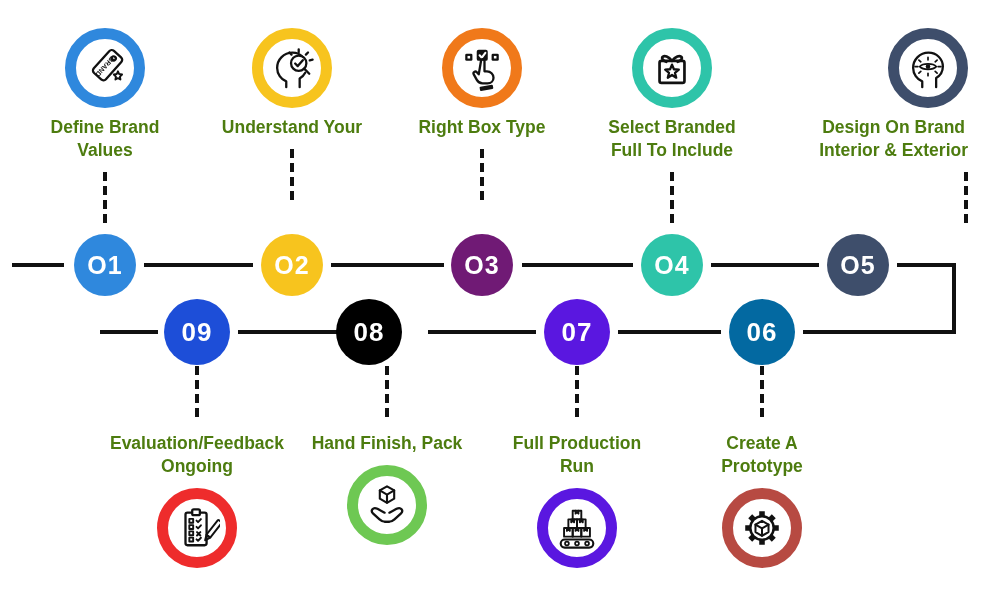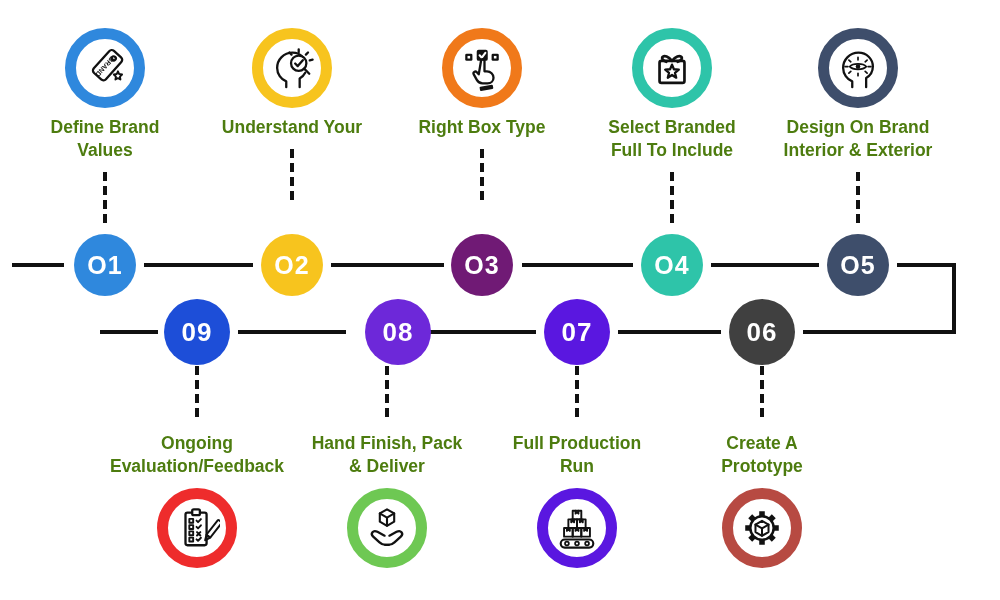--- a/index.html
+++ b/index.html
@@ -52,23 +52,23 @@
   <div class="seg" style="left:428px; top:330px; width:108px;"></div>
   <div class="seg" style="left:238px; top:330px; width:108px;"></div>
   <div class="seg" style="left:100px; top:330px; width:58px;"></div>
 
   <div class="num top" style="left: 74px; background-color: rgb(47, 136, 221);">O1</div>
   <div class="num top" style="left: 261px; background-color: rgb(247, 196, 30);">O2</div>
   <div class="num top" style="left: 451px; background-color: #701a75;">O3</div>
   <div class="num top" style="left: 641px; background-color: rgb(46, 196, 169);">O4</div>
   <div class="num top" style="left: 827px; background-color: rgb(62, 78, 107);">O5</div>
   <div class="num bot" style="left: 164px; background-color: #1d4ed8;">09</div>
-  <div class="num bot" style="left: 365px; background-color: #6d28d9;">08</div>
+  <div class="num bot" style="left: 336px; background-color: #000000;">08</div>
   <div class="num bot" style="left: 544px; background-color: rgb(90, 23, 224);">07</div>
-  <div class="num bot" style="left: 729px; background-color: #404040;">06</div>
+  <div class="num bot" style="left: 729px; background-color: #0369a1;">06</div>
 
   <div class="step toprow" style="left:-5px;">
     <div class="ring" style="border-color: rgb(47, 136, 221);">
       <svg class="ic" width="46" height="46" viewBox="0 0 48 48">
         <g transform="rotate(42 24 24)">
           <rect x="15.5" y="4.5" width="17" height="31" rx="3.5"></rect>
           <circle cx="24" cy="10.5" r="2.2"></circle>
           <text transform="rotate(90 24 23)" x="24" y="26.5" font-size="7" font-weight="bold" text-anchor="middle">BRAND</text>
         </g>
         <path stroke-width="2" d="M37.5 27.5 l1.3 2.8 3 .5 -2.2 2.2 .5 3 -2.6 -1.4 -2.6 1.4 .5 -3 -2.2 -2.2 3 -.5 z"></path>
@@ -125,41 +125,41 @@
         <path d="M24 20.5 L26 25.3 L31.1 25.7 L27.1 29 L28.4 34.1 L24 31.3 L19.6 34.1 L20.9 29 L16.9 25.7 L22 25.3 Z" stroke-width="2.4"></path>
       </svg>
     </div>
     <div class="slabel">
       <div>Select Branded</div>
       <div>Full To Include</div>
     </div>
     <div class="vdash"></div>
   </div>
 
-  <div class="step toprow" style="left:748px;">
+  <div class="step toprow" style="left:748px;align-items:flex-end;">
     <div class="ring" style="border-color: rgb(62, 78, 107);">
       <svg class="ic" width="46" height="46" viewBox="0 0 48 48">
         <path d="M18 44 V38 C12.5 36 8.5 30 8.5 24 C8.5 15 15.5 8 24.5 8 C33 8 39.5 14.5 39.5 22.5 C39.5 28 36.8 32 32.5 34.4 V44"></path>
         <path d="M15.5 22.5 C18.5 18.8 29.5 18.8 32.5 22.5 C29.5 26.2 18.5 26.2 15.5 22.5 Z" fill="#fff" stroke-width="2"></path>
         <circle cx="24" cy="22.5" r="2.4" fill="#111" stroke="none"></circle>
         <path stroke-width="1.8" d="M24 15.5 v-2.5 M24 29.5 v2.5 M31.5 17.5 l2 -1.8 M16.5 17.5 l-2 -1.8 M31.5 27.5 l2 1.8 M16.5 27.5 l-2 1.8 M34.5 22.5 h3 M13.5 22.5 h-3"></path>
       </svg>
     </div>
     <div class="slabel">
       <div>Design On Brand</div>
       <div>Interior &amp; Exterior</div>
     </div>
     <div class="vdash"></div>
   </div>
 
   <div class="step botrow" style="left:87px;">
     <div class="vdash"></div>
     <div class="slabel">
+      <div>Evaluation/Feedback</div>
       <div>Ongoing</div>
-      <div>Evaluation/Feedback</div>
     </div>
     <div class="ring" style="border-color: rgb(238, 44, 44);">
       <svg class="ic" width="46" height="46" viewBox="0 0 48 48">
         <rect x="12" y="8" width="22" height="34" rx="2"></rect>
         <rect x="19" y="4.5" width="8" height="6" rx="1.5" fill="#fff"></rect>
         <g stroke-width="2">
           <rect x="16" y="14.5" width="4" height="4"></rect>
           <rect x="16" y="21" width="4" height="4"></rect>
           <rect x="16" y="27.5" width="4" height="4"></rect>
           <rect x="16" y="34" width="4" height="4"></rect>
@@ -173,21 +173,20 @@
           <path d="M36.8 33.5 l2.5 5.5 2.5 -5.5 z"></path>
         </g>
       </svg>
     </div>
   </div>
 
   <div class="step botrow" style="left:277px;">
     <div class="vdash"></div>
     <div class="slabel">
       <div>Hand Finish, Pack</div>
-      <div>&amp; Deliver</div>
     </div>
     <div class="ring" style="border-color: rgb(110, 200, 83);">
       <svg class="ic" width="46" height="46" viewBox="0 0 48 48">
         <path d="M24 4.5 l7.5 4.3 v8.6 L24 21.7 l-7.5 -4.3 V8.8 Z" stroke-width="2.2"></path>
         <path d="M16.5 8.8 L24 13.1 l7.5 -4.3 M24 13.1 v8.6" stroke-width="2.2"></path>
         <path d="M21.5 32 l-7.5 -4 c-4.5 -2.4 -7.8 1.8 -4.4 5 l6.6 6 c1.8 1.7 4 2.6 6.4 2.6 h3.4"></path>
         <path d="M26.5 32 l7.5 -4 c4.5 -2.4 7.8 1.8 4.4 5 l-6.6 6 c-1.8 1.7 -4 2.6 -6.4 2.6 h-3.4"></path>
       </svg>
     </div>
   </div>

